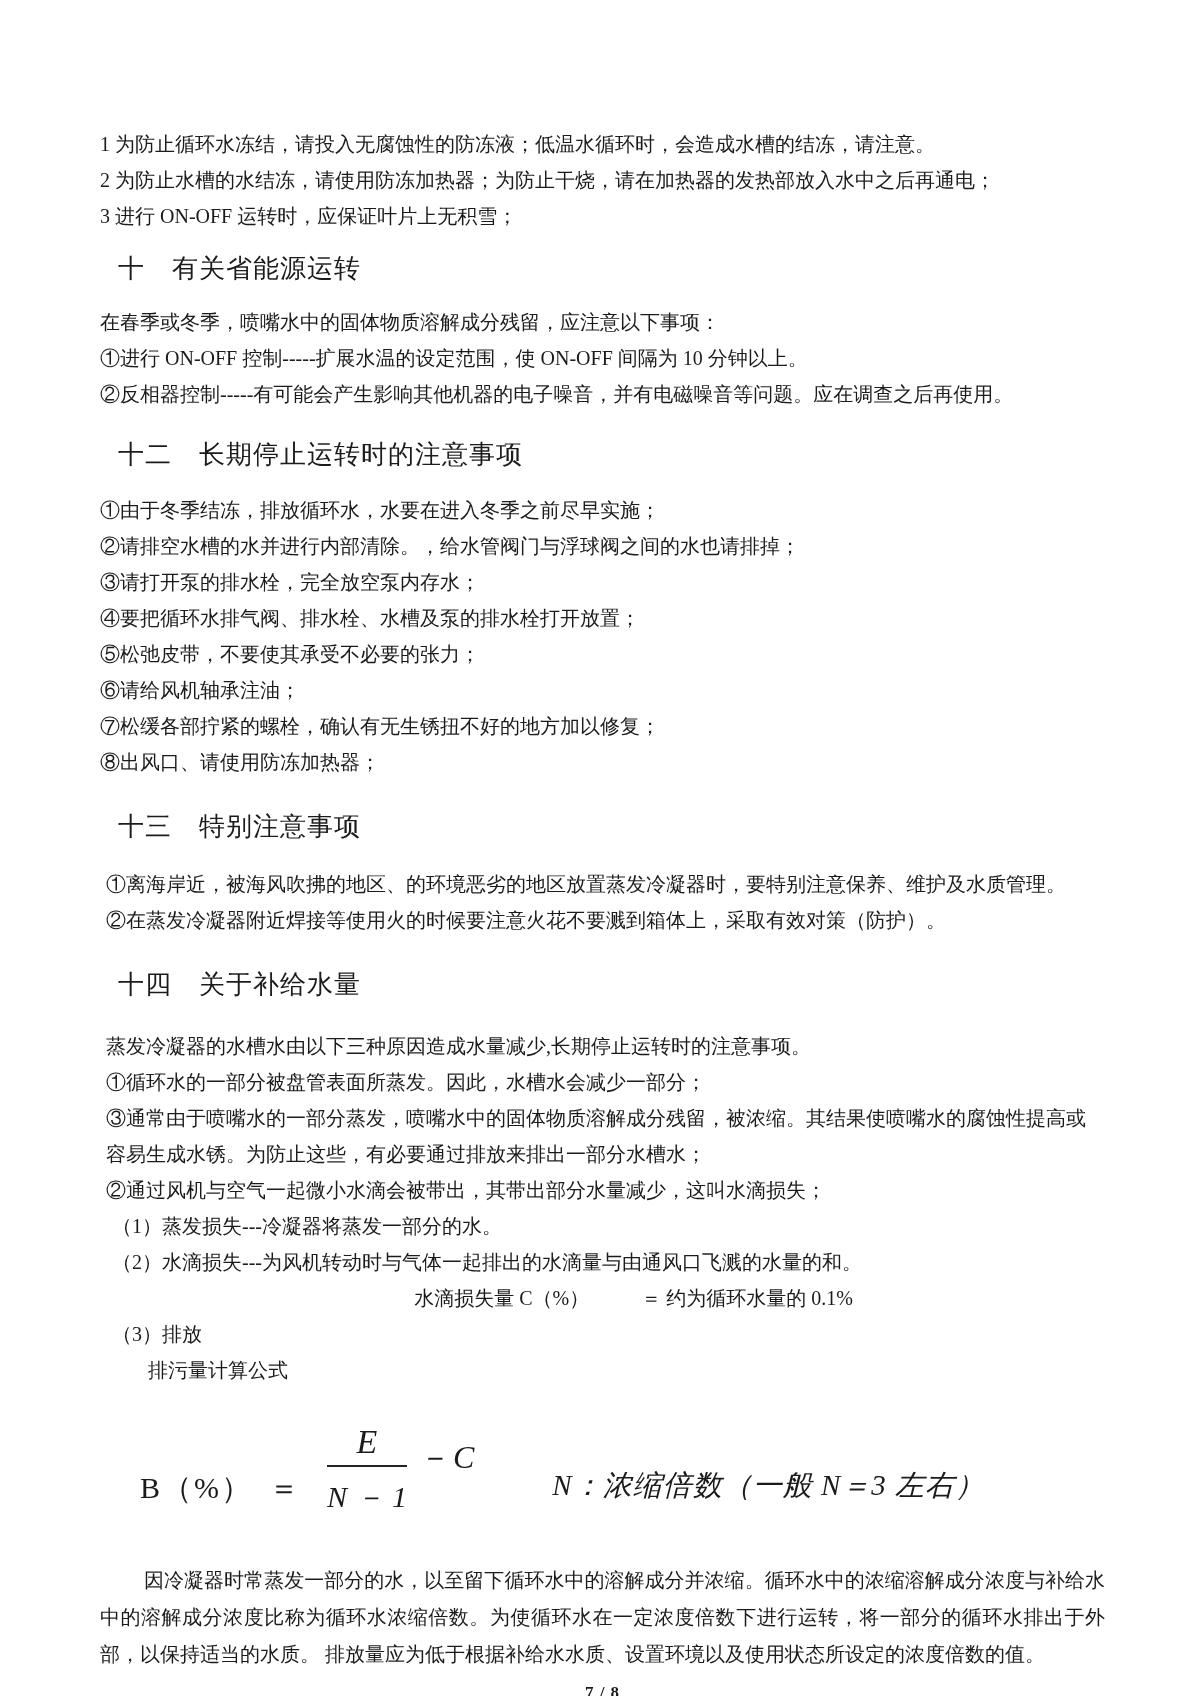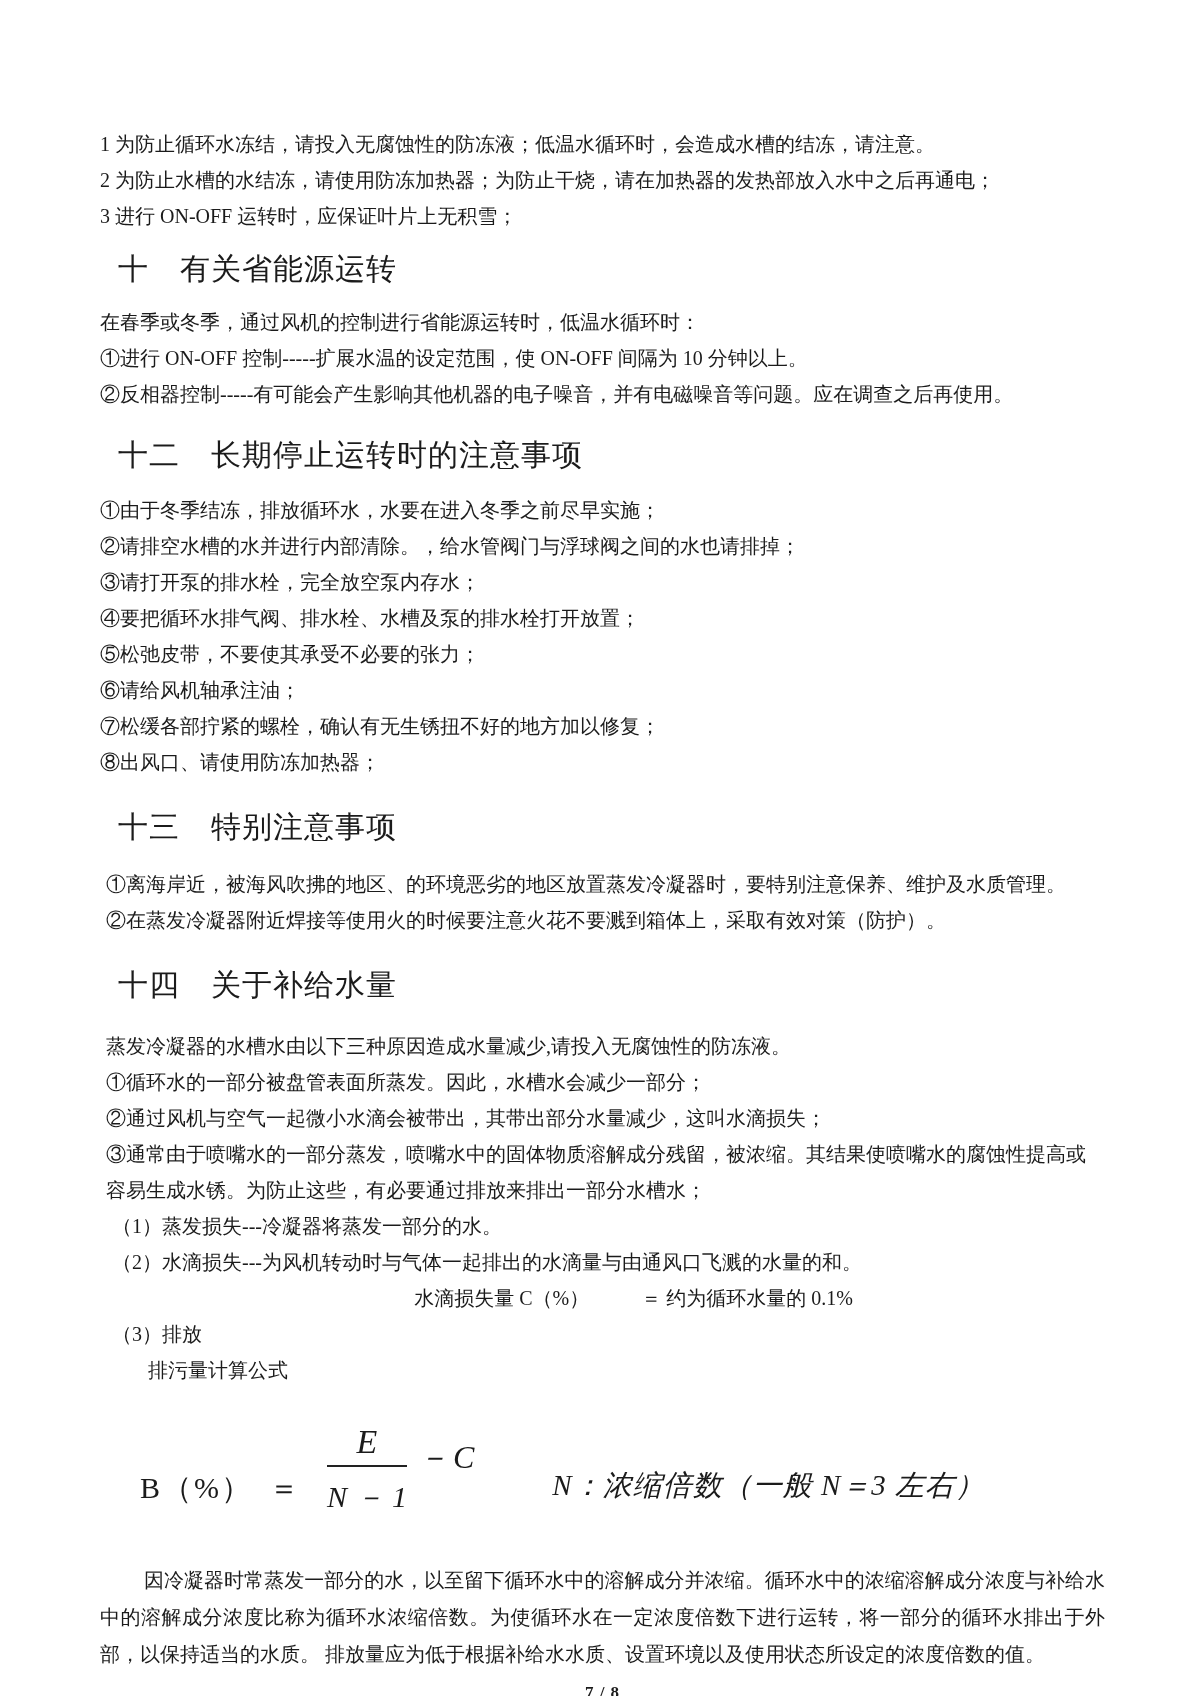--- a/index.html
+++ b/index.html
@@ -16,21 +16,21 @@
   .content {
     padding: 126px 94px 0 100px;
   }
   .content p {
     margin: 0;
     font-size: 20px;
     line-height: 36px;
   }
   h2 {
     margin: 0;
-    font-size: 30px;
+    font-size: 26px;
     font-weight: 400;
     line-height: 42px;
     padding-left: 18px;
     letter-spacing: 1px;
   }
   .h-s10 { margin-top: 14px; margin-bottom: 14px; }
   .h-s12 { margin-top: 22px; margin-bottom: 16px; }
   .h-s13 { margin-top: 26px; margin-bottom: 18px; }
   .h-s14 { margin-top: 26px; margin-bottom: 22px; }
   .indent-sm { padding-left: 6px; }
@@ -105,43 +105,43 @@
 <body>
 
 <div class="page">
   <div class="content">
 
     <p>1 为防止循环水冻结，请投入无腐蚀性的防冻液；低温水循环时，会造成水槽的结冻，请注意。</p>
     <p>2 为防止水槽的水结冻，请使用防冻加热器；为防止干烧，请在加热器的发热部放入水中之后再通电；</p>
     <p>3 进行 ON-OFF 运转时，应保证叶片上无积雪；</p>
 
     <h2 class="h-s10">十　有关省能源运转</h2>
-    <p>在春季或冬季，通过风机的控制进行省能源运转时，低温水循环时：</p>
+    <p>在春季或冬季，喷嘴水中的固体物质溶解成分残留，应注意以下事项：</p>
     <p>①进行 ON-OFF 控制-----扩展水温的设定范围，使 ON-OFF 间隔为 10 分钟以上。</p>
     <p>②反相器控制-----有可能会产生影响其他机器的电子噪音，并有电磁噪音等问题。应在调查之后再使用。</p>
 
     <h2 class="h-s12">十二　长期停止运转时的注意事项</h2>
     <p>①由于冬季结冻，排放循环水，水要在进入冬季之前尽早实施；</p>
     <p>②请排空水槽的水并进行内部清除。，给水管阀门与浮球阀之间的水也请排掉；</p>
     <p>③请打开泵的排水栓，完全放空泵内存水；</p>
     <p>④要把循环水排气阀、排水栓、水槽及泵的排水栓打开放置；</p>
     <p>⑤松弛皮带，不要使其承受不必要的张力；</p>
     <p>⑥请给风机轴承注油；</p>
     <p>⑦松缓各部拧紧的螺栓，确认有无生锈扭不好的地方加以修复；</p>
     <p>⑧出风口、请使用防冻加热器；</p>
 
     <h2 class="h-s13">十三　特别注意事项</h2>
     <p class="indent-sm">①离海岸近，被海风吹拂的地区、的环境恶劣的地区放置蒸发冷凝器时，要特别注意保养、维护及水质管理。</p>
     <p class="indent-sm">②在蒸发冷凝器附近焊接等使用火的时候要注意火花不要溅到箱体上，采取有效对策（防护）。</p>
 
     <h2 class="h-s14">十四　关于补给水量</h2>
-    <p class="indent-sm">蒸发冷凝器的水槽水由以下三种原因造成水量减少,请投入无腐蚀性的防冻液。</p>
+    <p class="indent-sm">蒸发冷凝器的水槽水由以下三种原因造成水量减少,长期停止运转时的注意事项。</p>
     <p class="indent-sm">①循环水的一部分被盘管表面所蒸发。因此，水槽水会减少一部分；</p>
+    <p class="indent-sm">③通常由于喷嘴水的一部分蒸发，喷嘴水中的固体物质溶解成分残留，被浓缩。其结果使喷嘴水的腐蚀性提高或容易生成水锈。为防止这些，有必要通过排放来排出一部分水槽水；</p>
     <p class="indent-sm">②通过风机与空气一起微小水滴会被带出，其带出部分水量减少，这叫水滴损失；</p>
-    <p class="indent-sm">③通常由于喷嘴水的一部分蒸发，喷嘴水中的固体物质溶解成分残留，被浓缩。其结果使喷嘴水的腐蚀性提高或容易生成水锈。为防止这些，有必要通过排放来排出一部分水槽水；</p>
     <p class="indent-md">（1）蒸发损失---冷凝器将蒸发一部分的水。</p>
     <p class="indent-md">（2）水滴损失---为风机转动时与气体一起排出的水滴量与由通风口飞溅的水量的和。</p>
     <p class="droplet-line"><span>水滴损失量 C（%）</span><span class="droplet-value">＝ 约为循环水量的 0.1%</span></p>
     <p class="indent-md">（3）排放</p>
     <p class="caption-line">排污量计算公式</p>
 
     <div class="formula-row">
       <div class="f-lhs"><span>B（%）</span><span class="f-eq">＝</span></div>
       <div class="f-frac">
         <div class="f-num">E</div>

